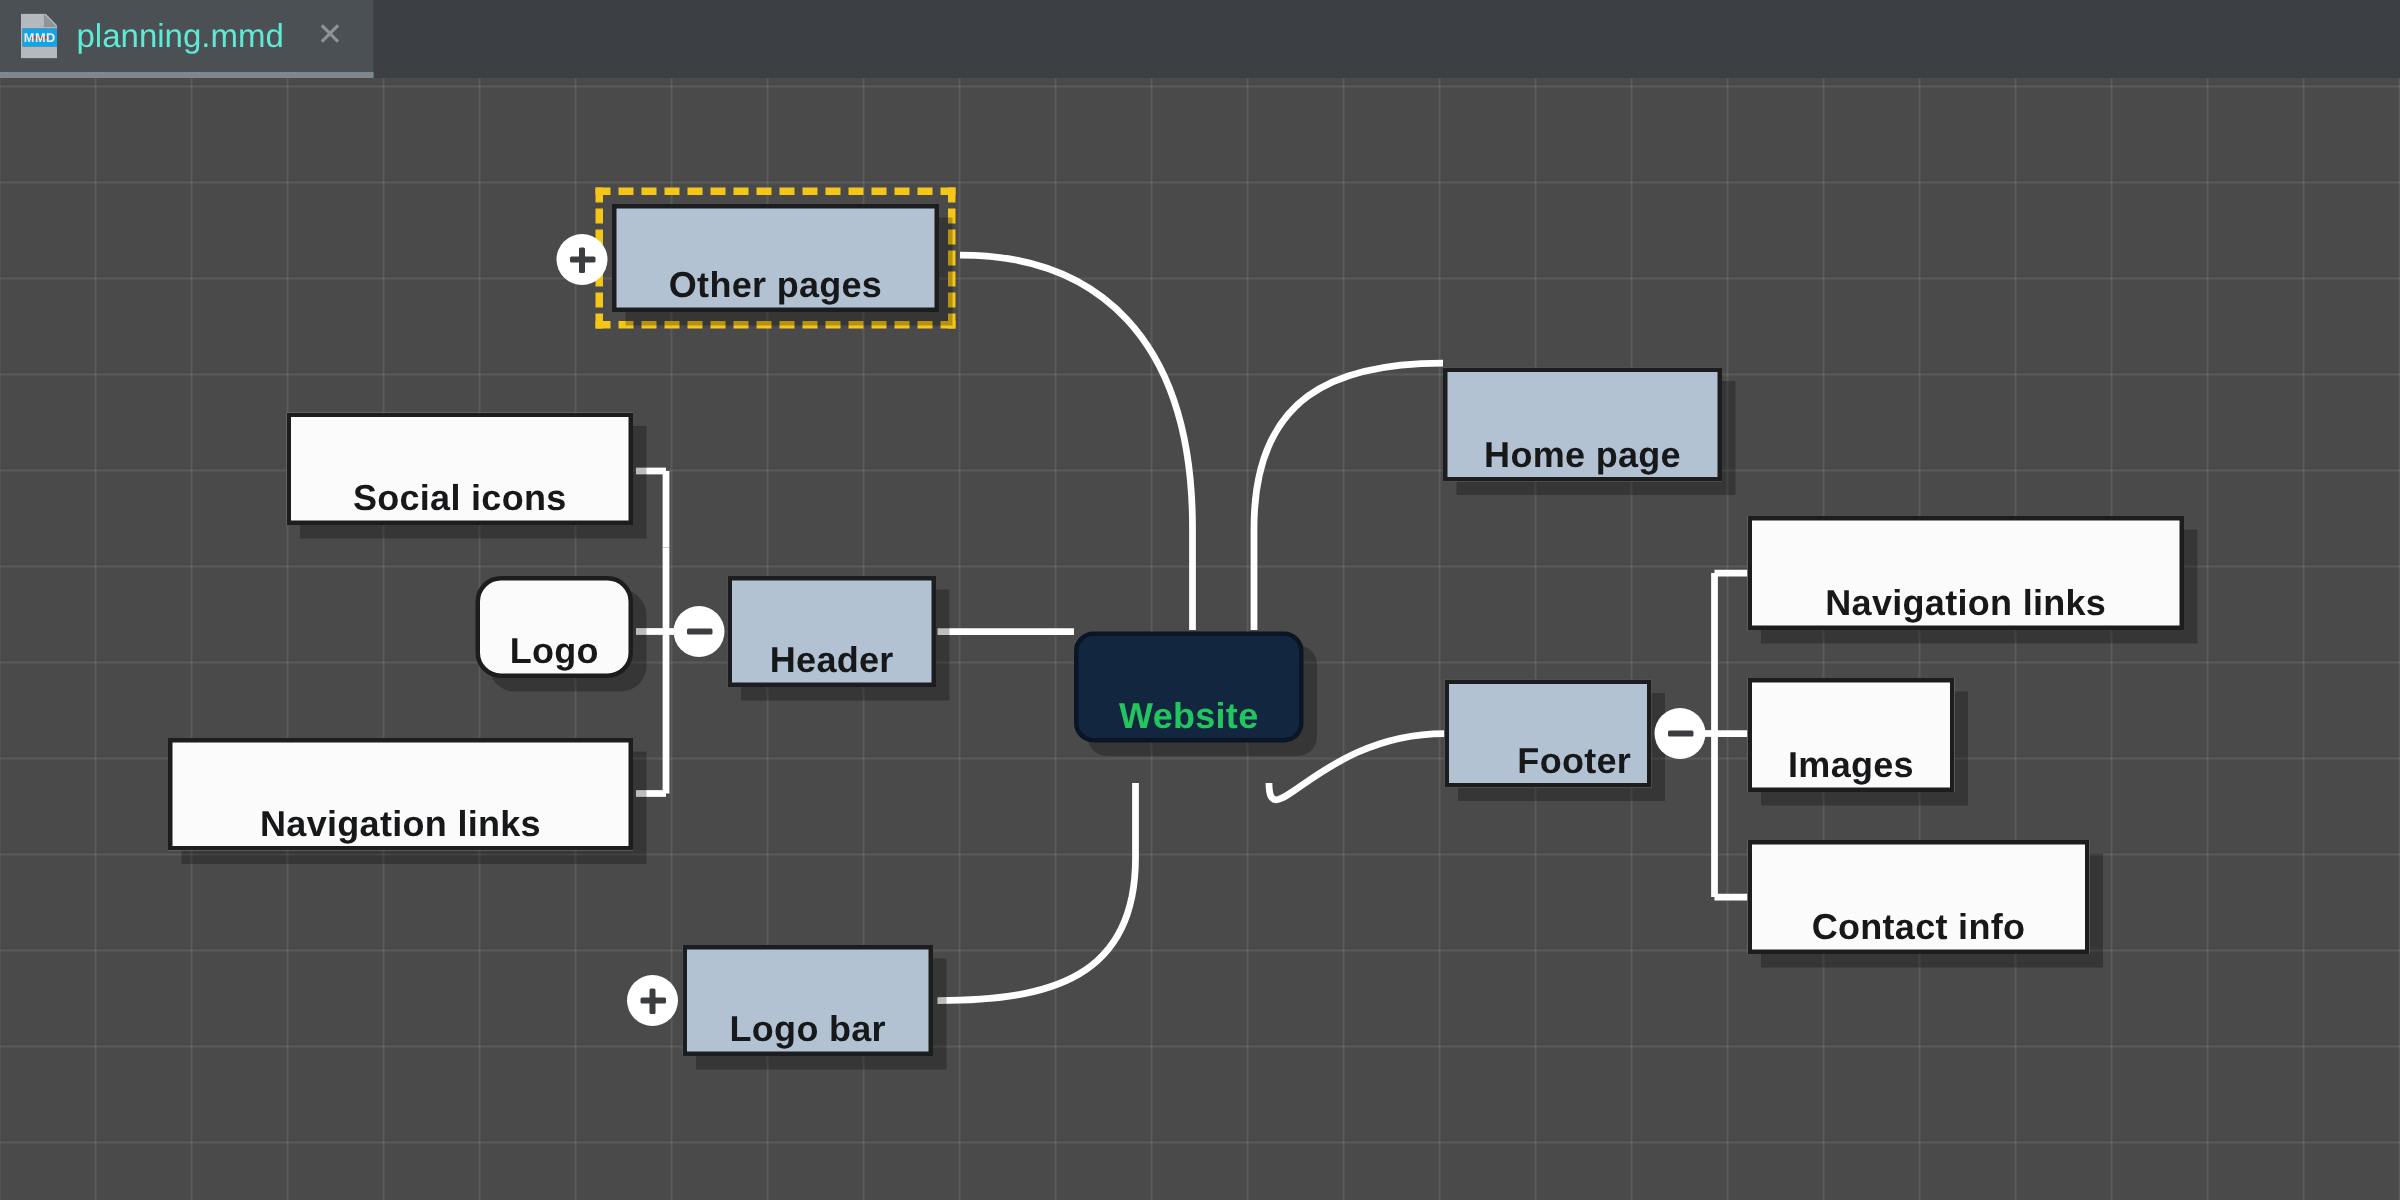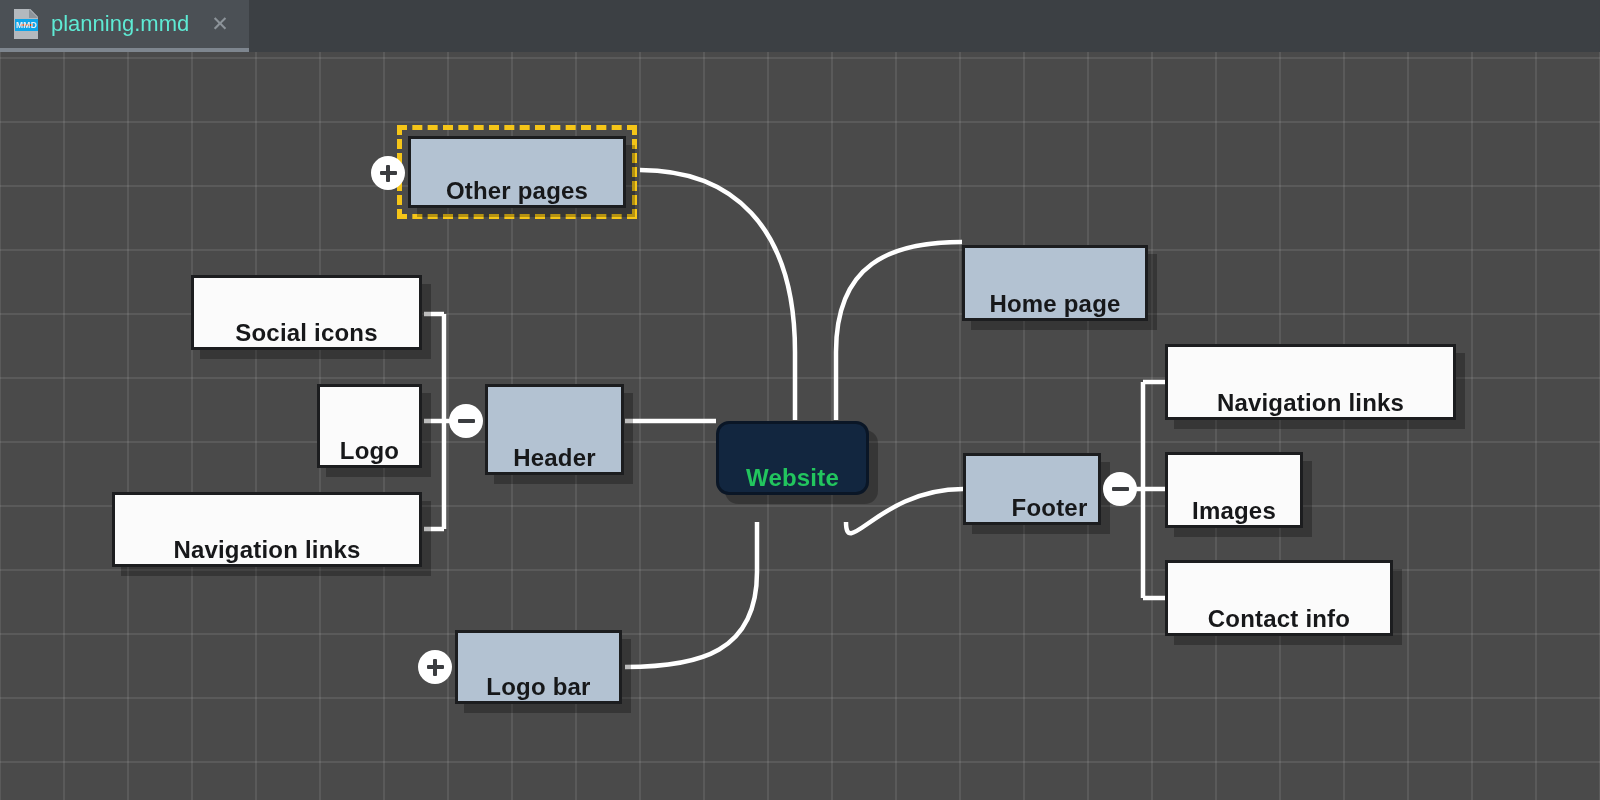--- a/index.html
+++ b/index.html
@@ -198,37 +198,37 @@
     </div>
 
     <div class="node branch" style="left:962px; top:152px; width:186px; height:76px;margin-top:41px;">
       <span>Home page</span>
     </div>
 
     <div class="node root" style="left:716px; top:333px; width:153px; height:74px;">
       <span>Website</span>
     </div>
 
-    <div class="node branch" style="left:485px; top:332px; width:139px; height:91px;">
+    <div class="node branch" style="left:485px; top:332px; width:139px; height:74px;">
       <span>Header</span>
     </div>
 
     <div class="node branch" style="left:963px; top:401px; width:138px; height:72px;padding-left:35px;">
       <span>Footer</span>
     </div>
 
     <div class="node branch" style="left:455px; top:578px; width:167px; height:74px;">
       <span>Logo bar</span>
     </div>
 
     <div class="node leaf" style="left:191px; top:223px; width:231px; height:75px;">
       <span>Social icons</span>
     </div>
 
-    <div class="node leaf" style="left:317px; top:332px; width:105px; height:84px;">
+    <div class="node leaf" style="left:317px; top:332px; width:105px; height:68px;border-radius:17px;">
       <span>Logo</span>
     </div>
 
     <div class="node leaf" style="left:112px; top:440px; width:310px; height:75px;">
       <span>Navigation links</span>
     </div>
 
     <div class="node leaf" style="left:1165px; top:292px; width:291px; height:76px;">
       <span>Navigation links</span>
     </div>

